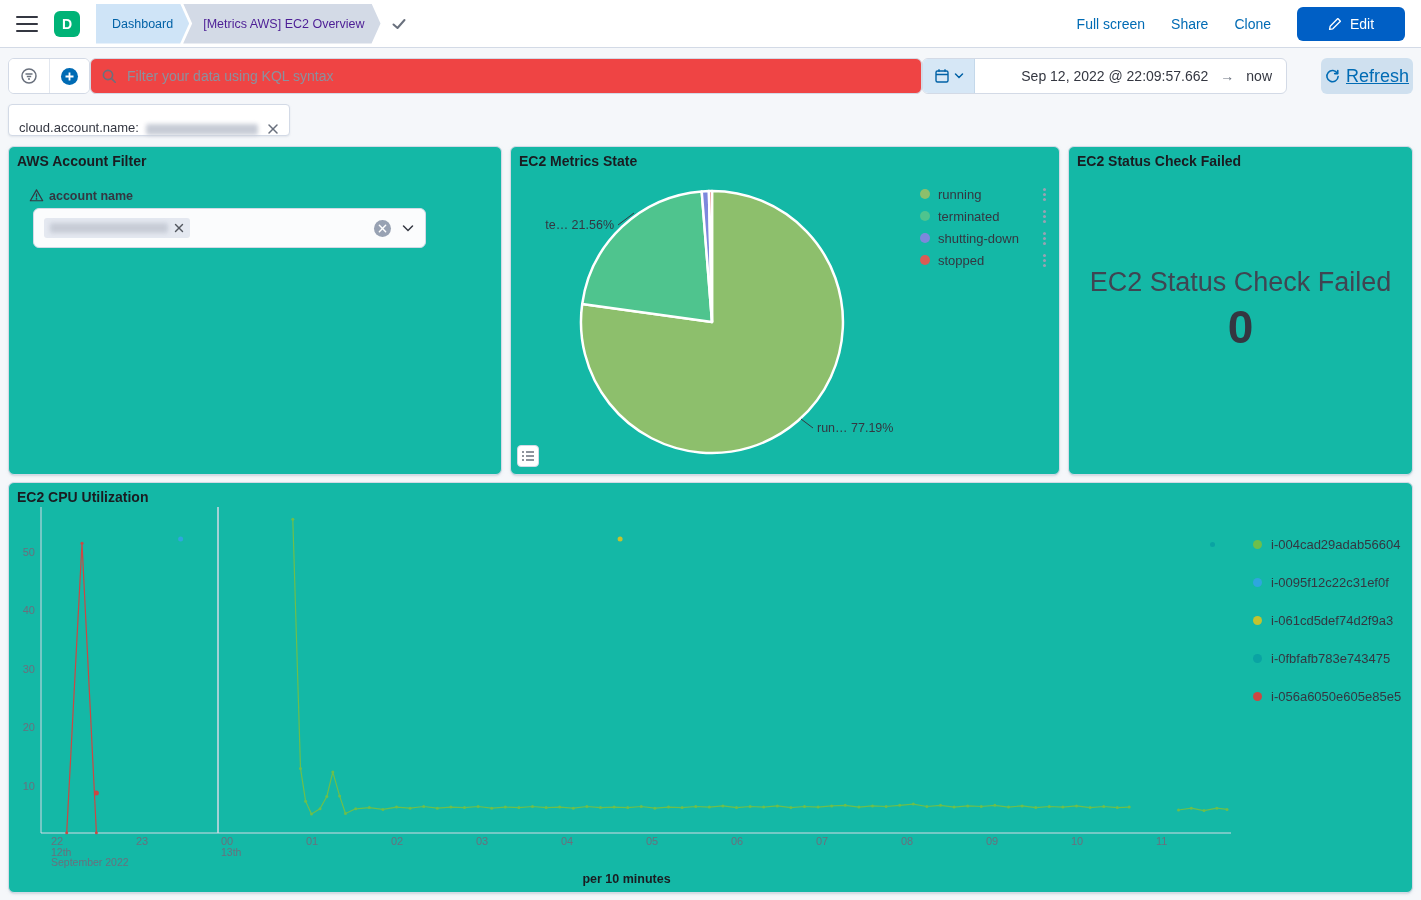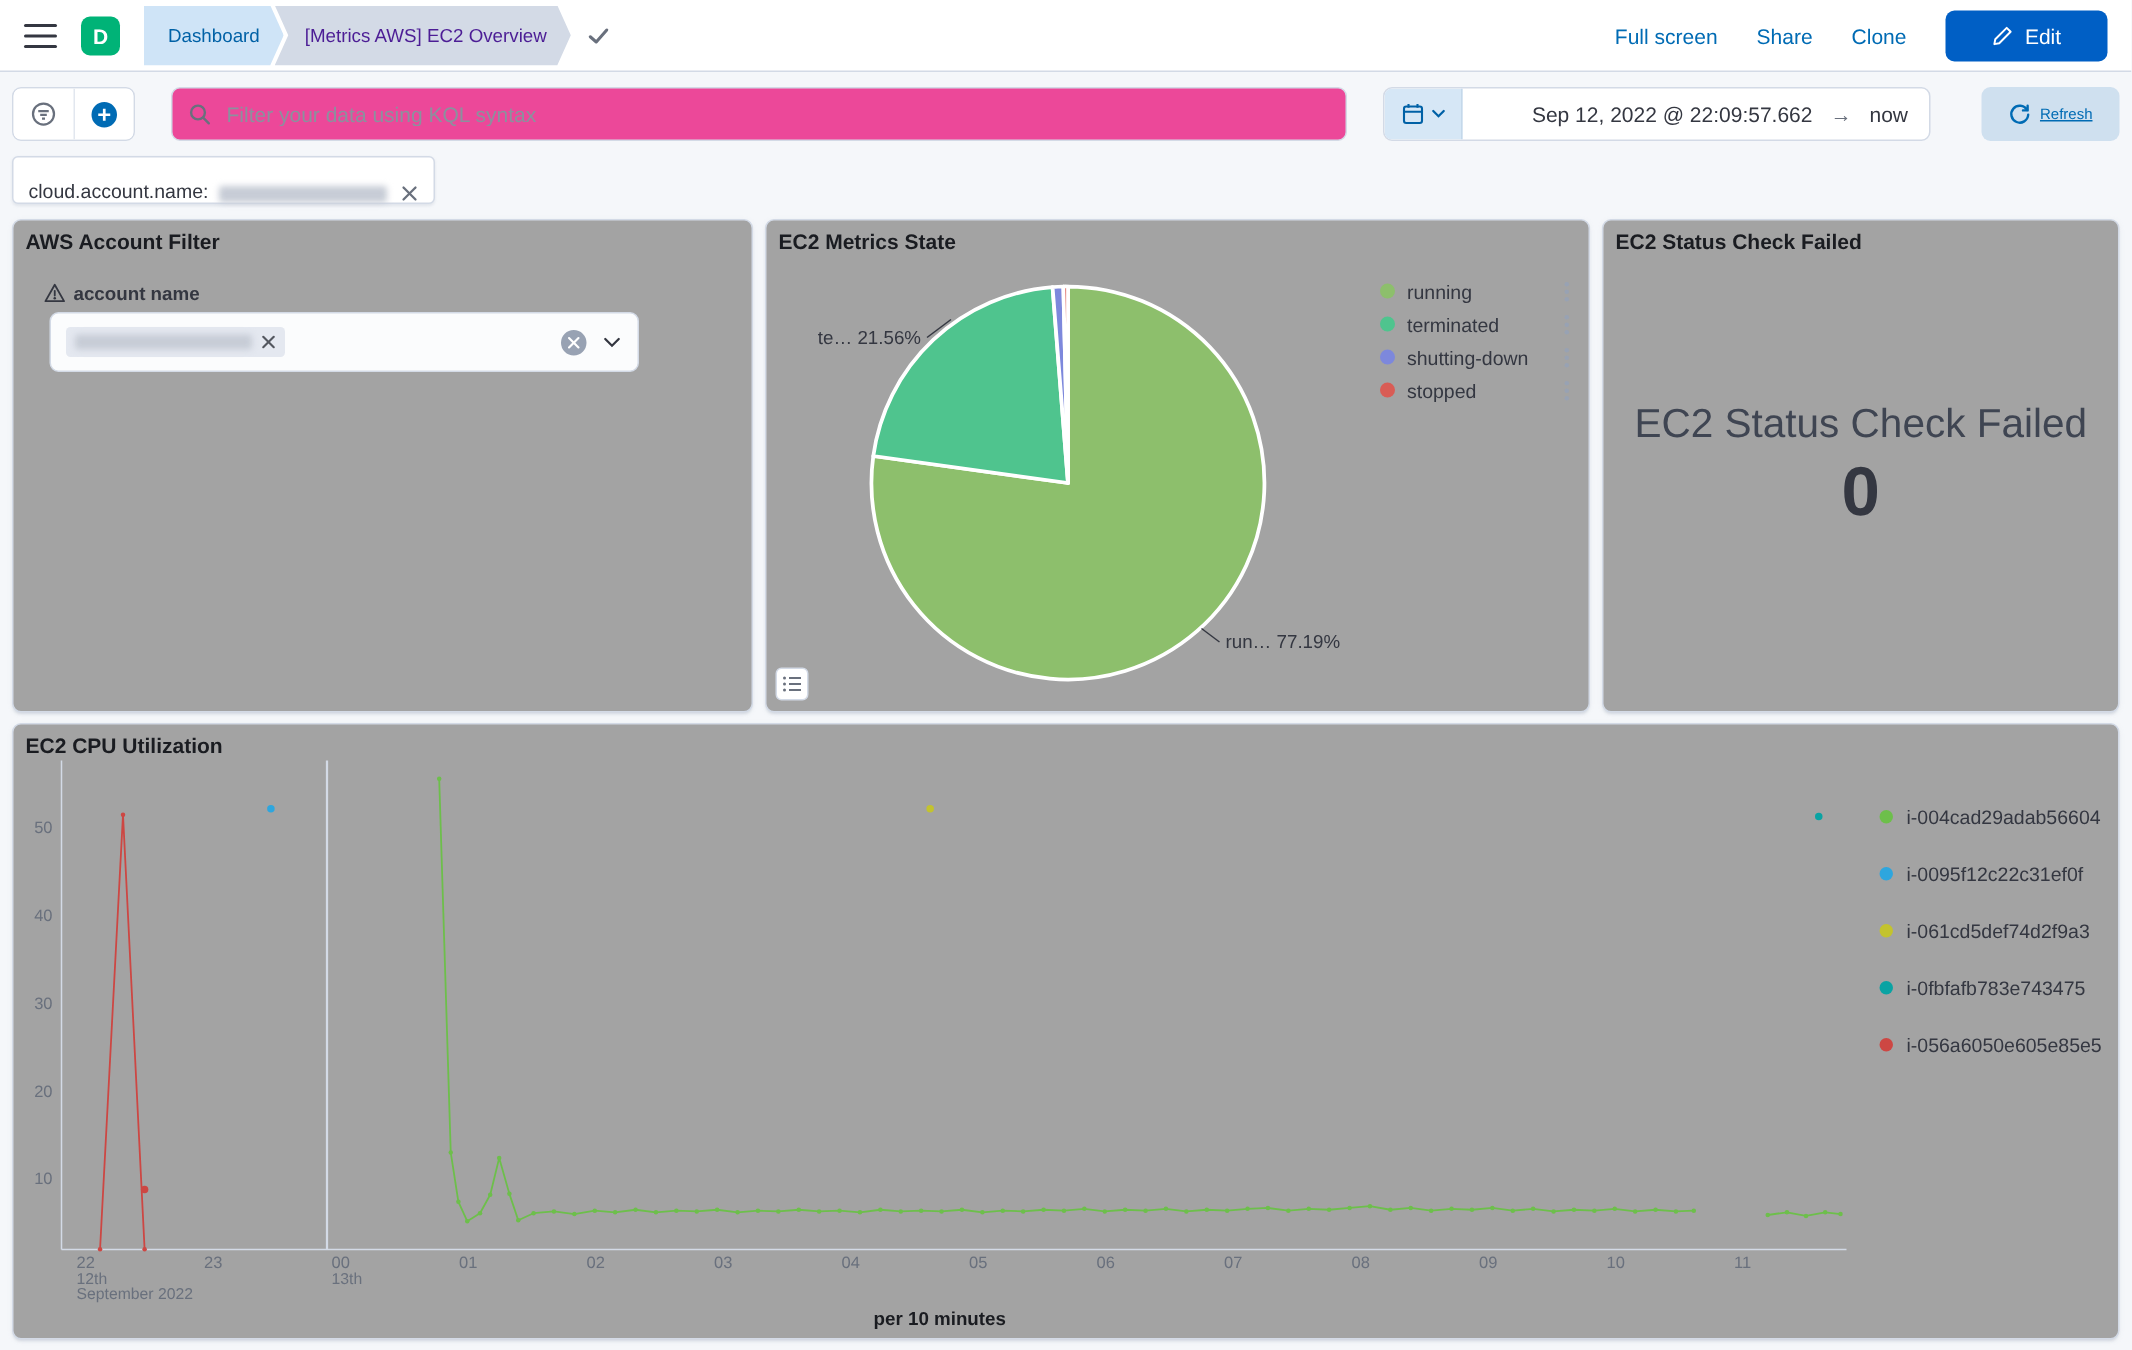--- a/index.html
+++ b/index.html
@@ -45,55 +45,55 @@
   .controls { padding:10px 8px 0 8px; }
   .controls-row1 { display:flex; align-items:stretch; height:36px; }
   .btn-group {
     display:flex; background:#fff; border:1px solid #d3dae6; border-radius:6px; overflow:hidden;
   }
   .btn-group .icon-btn {
     width:40px; display:flex; align-items:center; justify-content:center; cursor:pointer; background:#fff; border:none;
   }
   .btn-group .icon-btn + .icon-btn { border-left:1px solid #e2e7ef; }
   .search-box {
-    flex:1; margin:0 24px; background:#ec4899; border:1px solid #d3dae6; border-radius:6px;
+    flex:1; margin:0 0; background:#ef4444; border:1px solid #d3dae6; border-radius:6px;
     display:flex; align-items:center; padding:0 10px;
   }
   .search-box input {
     border:none; outline:none; flex:1; font-size:14px; margin-left:8px; color:#343741;
     font-family:inherit; background:transparent;
   }
   .search-box input::placeholder { color:#8b919e; }
   .date-group { display:flex; border:1px solid #d3dae6; border-radius:6px; overflow:hidden; background:#fff;gap:32px; }
   .cal-btn {
     width:52px; background:#d6e7f6; border:none; border-right:1px solid #c4d8ea; cursor:pointer;
     display:flex; align-items:center; justify-content:center; gap:4px;
   }
   .date-display { display:flex; align-items:center; padding:0 14px; gap:12px; font-size:14px; }
   .date-display .date-text { cursor:pointer; white-space:nowrap; }
   .date-display .arrow { color:#69707d; }
   .date-display .now { cursor:pointer; }
   .refresh-btn {
     margin-left:34px; width:92px; background:#cfe0ef; border:none; border-radius:6px; cursor:pointer;
     display:flex; align-items:center; justify-content:center; gap:6px;
-    color:#006bb4; font-size:10px; font-weight:500; text-decoration:underline; font-family:inherit;
+    color:#006bb4; font-size:18px; font-weight:500; text-decoration:underline; font-family:inherit;
   }
   .controls-row2 { margin:10px 0; display:flex; }
   .filter-pill {
     background:#fff; border:1px solid #d3dae6; border-radius:4px; height:32px;
     display:flex; align-items:flex-end; padding:0 10px; font-size:13px; gap:7px; cursor:pointer;
     box-shadow:0 1px 2px rgba(152,162,179,.2);
   }
   .redacted { display:inline-block; background:#c7ccd6; border-radius:2px; filter:blur(2px); }
   .pill-close { display:flex; align-items:center; cursor:pointer; margin-left:2px; }
   
   .main { margin:0 8px; }
   .row1 { display:flex; gap:8px; height:329px; }
   .panel {
-    background:#a3a3a3; border:1px solid #d3dae6; border-radius:6px; position:relative;
+    background:#14b8a6; border:1px solid #d3dae6; border-radius:6px; position:relative;
     box-shadow:0 2px 2px -1px rgba(152,162,179,.3), 0 1px 5px -2px rgba(152,162,179,.3);
     overflow:hidden;
   }
   .panel-title { font-size:14px; font-weight:700; color:#1a1c21; position:absolute; top:6px; left:8px; }
   .p-account { width:494px; }
   .p-pie { width:550px; }
   .p-status { flex:1; }
   .row2 { margin-top:7px; height:411px; }
   .p-cpu { width:100%; height:100%; }
   

